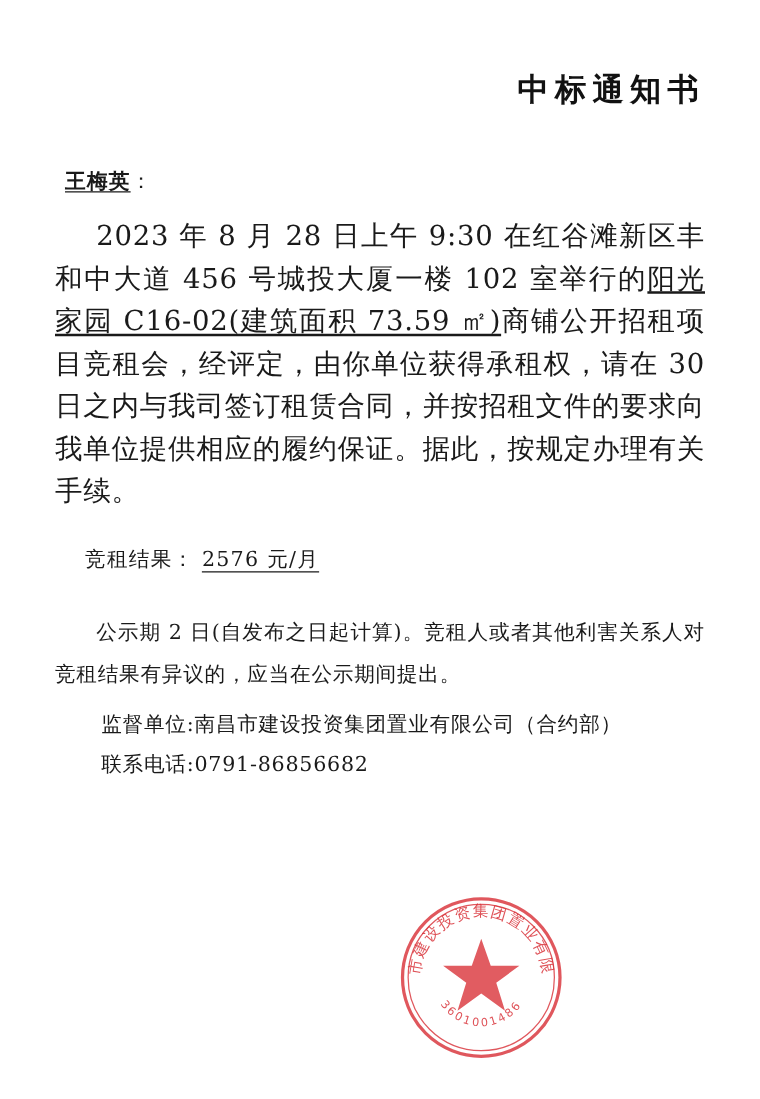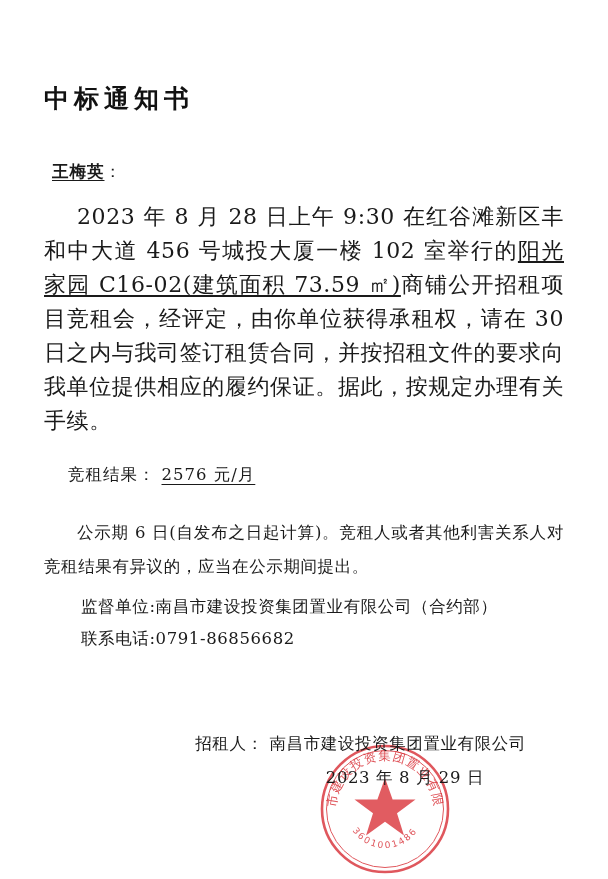--- a/index.html
+++ b/index.html
@@ -16,25 +16,25 @@
     overflow: hidden;
   }
   .page {
     position: relative;
     width: 608px;
     height: 879px;
     box-sizing: border-box;
     padding: 0 44px;
   }
   .doc-title {
-    text-align: left;
+    text-align: right;
     font-size: 25px;
     letter-spacing: 5px;
     font-weight: 600;
-    margin-top: 82px;
+    margin-top: 55px;
     color: #111;
     font-family: "DejaVu Serif", "Liberation Serif", serif;
   }
   .salutation {
     margin-top: 46px;
     margin-left: 8px;
     font-size: 16.5px;
     letter-spacing: 1px;
   }
   .salutation .uline {
@@ -120,21 +120,21 @@
   </div>
 
   <div class="body-block indent">
     <span>2023 年 8 月 28 日上午 9:30 在红谷滩新区丰和中大道 456 号城投大厦一楼 102 室举行的</span><span class="u">阳光家园 C16-02(建筑面积 73.59 ㎡)</span><span>商铺公开招租项目竞租会，经评定，由你单位获得承租权，请在 30 日之内与我司签订租赁合同，并按招租文件的要求向我单位提供相应的履约保证。据此，按规定办理有关手续。</span>
   </div>
 
   <div class="result-row">
     <span>竞租结果：</span><span class="val">2576 元/月</span>
   </div>
 
-  <div class="notice-block indent">公示期 6 日(自发布之日起计算)。竞租人或者其他利害关系人对竞租结果有异议的，应当在公示期间提出。</div>
+  <div class="notice-block indent">公示期 2 日(自发布之日起计算)。竞租人或者其他利害关系人对竞租结果有异议的，应当在公示期间提出。</div>
 
   <div class="contact-block">
     <div>监督单位:南昌市建设投资集团置业有限公司（合约部）</div>
     <div>联系电话:0791-86856682</div>
   </div>
 
   <div class="seal">
     <svg width="134" height="134" viewBox="0 0 134 134" xmlns="http://www.w3.org/2000/svg">
       <g fill="none" stroke="#d9333a" stroke-width="2.6" opacity="0.82">
         <circle cx="67" cy="67" r="63"></circle>
@@ -147,18 +147,14 @@
       </defs>
       <text font-family="DejaVu Serif, serif" font-size="12.5" fill="#d9333a" opacity="0.85" letter-spacing="1.2">
         <textPath href="#sealTopArc" startOffset="50%" text-anchor="middle">南昌市建设投资集团置业有限公司</textPath>
       </text>
       <text font-family="DejaVu Sans, sans-serif" font-size="9" fill="#d9333a" opacity="0.85" letter-spacing="2">
         <textPath href="#sealBotArc" startOffset="50%" text-anchor="middle">3601001486</textPath>
       </text>
     </svg>
   </div>
 
-  <div class="sign-block">
-    <div>招租人： 南昌市建设投资集团置业有限公司</div>
-    <div class="sign-date">2023 年 8 月 29 日</div>
-  </div>
 
 </div>
 
 </body></html>

